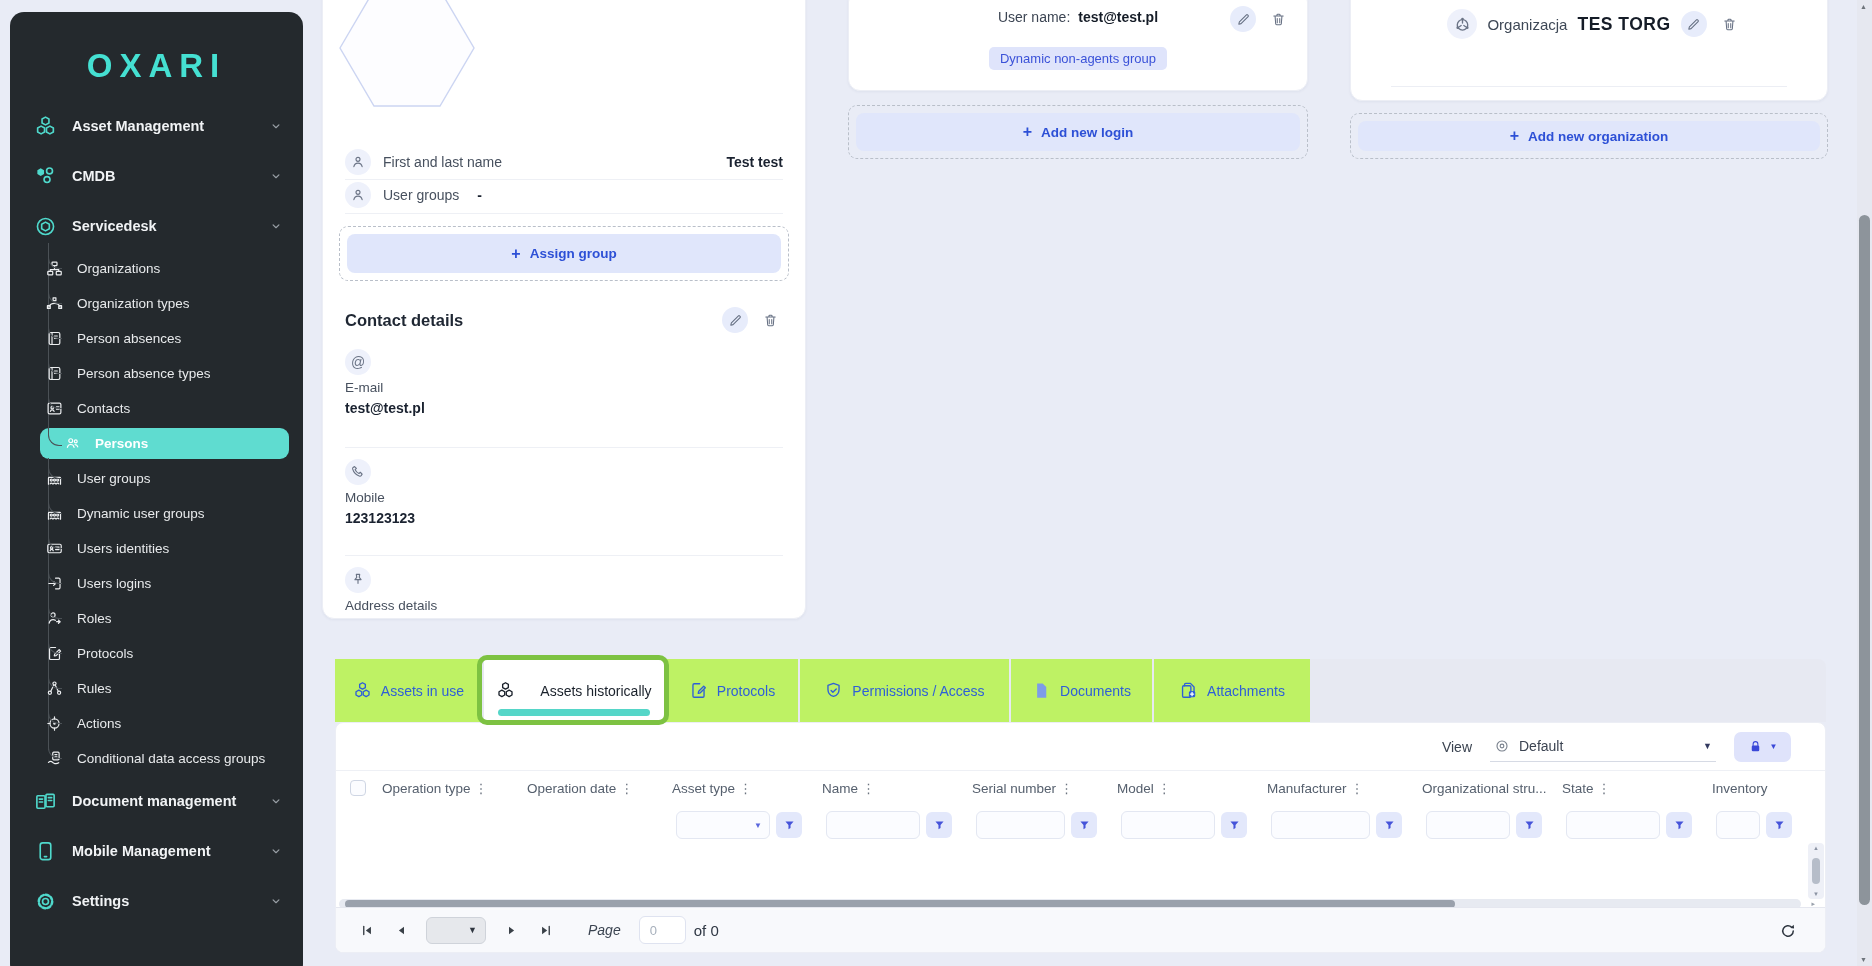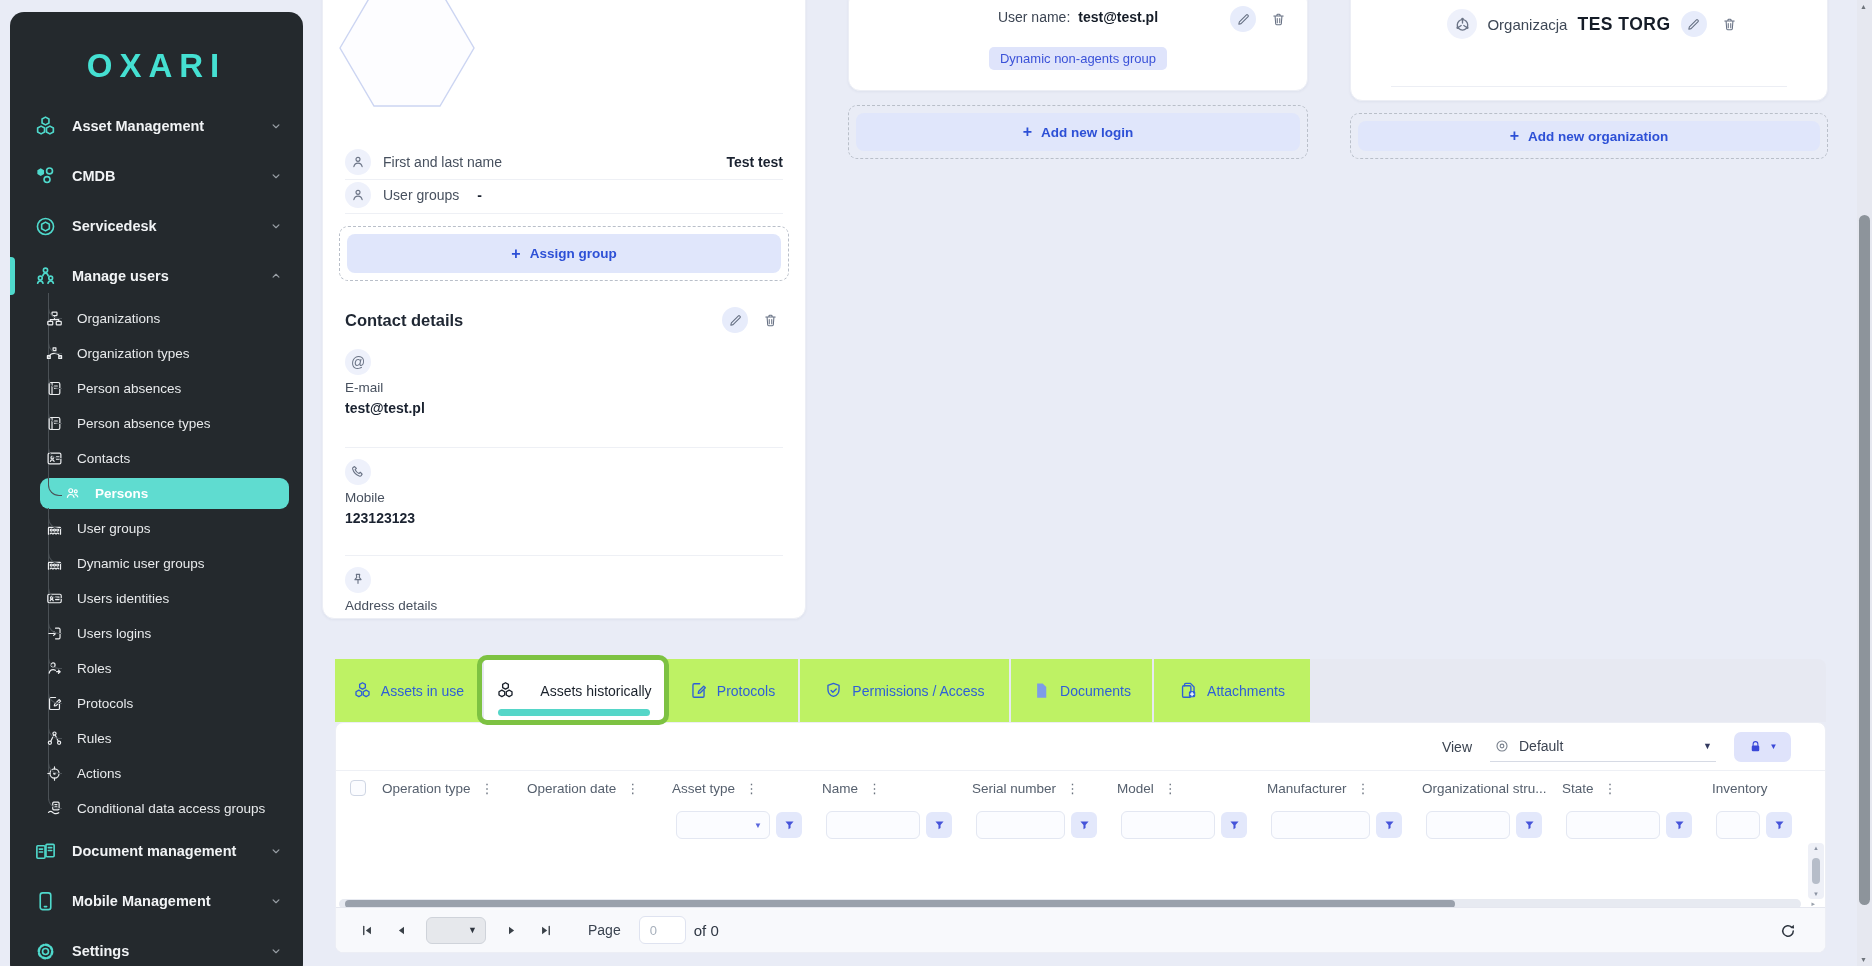--- a/index.html
+++ b/index.html
@@ -82,21 +82,21 @@
   .table-card { position:absolute; left:335px; top:722px; width:1491px; height:231px; background:#fff; border:1px solid #eceef5; border-radius:8px; overflow:hidden; }
   .toolbar { position:absolute; left:0; right:0; top:0; height:48px; display:flex; align-items:center; justify-content:flex-end; gap:18px; padding-right:34px; border-bottom:1px solid #eef0f5; }
   .view-lbl { font-size:14px; color:#3a4350;margin-left:48px; }
   .view-dd { width:226px; height:30px; display:flex; align-items:center; gap:9px; border-bottom:1px solid #d6dae4; padding:0 4px; color:#3c4452; font-size:14px; cursor:pointer; }
   .view-dd .ic { width:16px; height:16px; color:#7a828e; }
   .view-dd .car { margin-left:auto; font-size:9px; color:#333a60; }
   .lock-btn { width:57px; height:30px; background:#dfe3fb; border-radius:7px; display:flex; align-items:center; justify-content:center; gap:7px; color:#3a48d8; cursor:pointer; }
   .lock-btn .ic { width:15px; height:15px; }
   .lock-btn .car { font-size:8px; }
   .thead { position:absolute; left:0; right:18px; top:48px; height:34px; display:flex; align-items:center; }
-  .th { display:flex; align-items:center; gap:10px; padding-left:16px; font-size:13.5px; color:#56606e; overflow:hidden; white-space:nowrap; flex:none; }
+  .th { display:flex; align-items:center; gap:4px; padding-left:16px; font-size:13.5px; color:#56606e; overflow:hidden; white-space:nowrap; flex:none; }
   .kebab { color:#6a727e; font-size:13px; cursor:pointer; }
   .cbx { width:16px; height:16px; border:1.5px solid #cfd6e4; border-radius:4px; background:#fbfcff; margin-left:14px; cursor:pointer; }
   .tfilters { position:absolute; left:0; right:18px; top:82px; height:40px; display:flex; align-items:center; }
   .fc { display:flex; align-items:center; gap:6px; padding:0 14px 0 10px; flex:none; }
   .fin { height:28px; flex:1; background:#fbfcff; border:1px solid #e3e7f2; border-radius:6px; display:flex; align-items:center; justify-content:flex-end; padding-right:7px; }
   .fin .car { font-size:8px; color:#5b67dd; }
   .fbtn { width:26px; height:26px; background:#e3e8fb; border-radius:6px; display:flex; align-items:center; justify-content:center; color:#4553d9; cursor:pointer; flex:none; }
   .fbtn .ic { width:13px; height:13px; }
   .tbody { position:absolute; left:0; right:18px; top:122px; height:54px; }
   .empty-box { position:absolute; left:612px; top:6px; width:256px; height:44px; background:#fff; border:1px solid #e8eaf0; box-shadow:0 1px 2px rgba(30,40,70,.05); display:flex; align-items:center; justify-content:center; font-size:13.5px; color:#3c4450; }
@@ -104,21 +104,21 @@
   .hthumb { position:absolute; left:6px; width:1110px; height:8px; top:1px; background:#9aa1ac; border-radius:4px; cursor:grab; }
   .harrow { position:absolute; font-size:7px; color:#9aa1ac; top:1px; }
   .vscroll { position:absolute; right:1px; top:120px; width:16px; height:56px; background:#eef0f7; border-radius:4px; display:flex; flex-direction:column; align-items:center; justify-content:space-between; padding:2px 0; }
   .vscroll .arr { font-size:6px; color:#8b93a3; }
   .vthumb { width:8px; height:26px; background:#b6bdc9; border-radius:4px; cursor:grab; }
   .pager { position:absolute; left:0; right:0; bottom:0; height:45px; background:#f8f9fc; border-top:1px solid #e5e7ef; display:flex; align-items:center; padding-left:18px; gap:8px; }
   .pgbtn { width:26px; height:26px; display:flex; align-items:center; justify-content:center; color:#3a4148; cursor:pointer; background:none; border:none; }
   .pgbtn .ic { width:15px; height:15px; }
   .pgsel { width:60px; height:27px; background:#e6e8ec; border:1px solid #cfd3da; border-radius:6px; display:flex; align-items:center; justify-content:flex-end; padding-right:8px; cursor:pointer; margin:0 4px; }
   .pgsel .car { font-size:9px; color:#2f3640; }
-  .pg-lbl { font-size:14px; color:#3a4350; margin-left:22px; }
+  .pg-lbl { font-size:14px; color:#3a4350; margin-left:22px;font-style:italic; }
   .pg-in { width:47px; height:28px; border:1px solid #dfe3f0; border-radius:6px; background:#fff; color:#a7b0bc; font-size:13px; padding-left:10px; margin-left:10px; font-family:inherit; }
   .pg-of { font-size:15px; color:#2f3744; margin-left:0; }
   .refresh { position:absolute; right:24px; top:10px; width:26px; height:26px; color:#2f3640; cursor:pointer; display:flex; align-items:center; justify-content:center; }
   .refresh .ic { width:18px; height:18px; stroke-width:2; }
 
   
   .pscroll { position:absolute; right:0; top:0; bottom:0; width:15px; background:#e6e8f0; z-index:30; }
   .pthumb { position:absolute; left:2px; width:11px; top:215px; height:690px; background:#8d949b; border-radius:6px; cursor:grab; }
   .pscroll .arr { position:absolute; left:3px; font-size:7px; color:#6e747b; }
 </style>
@@ -321,30 +321,20 @@
       <svg class="ic chev">
           <use href="#s-chev"></use>
         </svg>
     </div>
     <div class="nav-item">
       <svg class="ic">
           <use href="#s-service"></use>
         </svg>
       <span>Servicedesk</span>
       <svg class="ic chev">
-          <use href="#s-chev"></use>
-        </svg>
-    </div>
-    <div class="nav-item">
-      <span class="active-bar"></span>
-      <svg class="ic">
-          <use href="#s-users"></use>
-        </svg>
-      <span>Manage users</span>
-      <svg class="ic chev up">
           <use href="#s-chev"></use>
         </svg>
     </div>
     <ul class="sub">
       <li class="sub-item">
           <svg class="ic">
             <use href="#s-sitemap"></use>
           </svg>
           <span>Organizations</span>
         </li>

